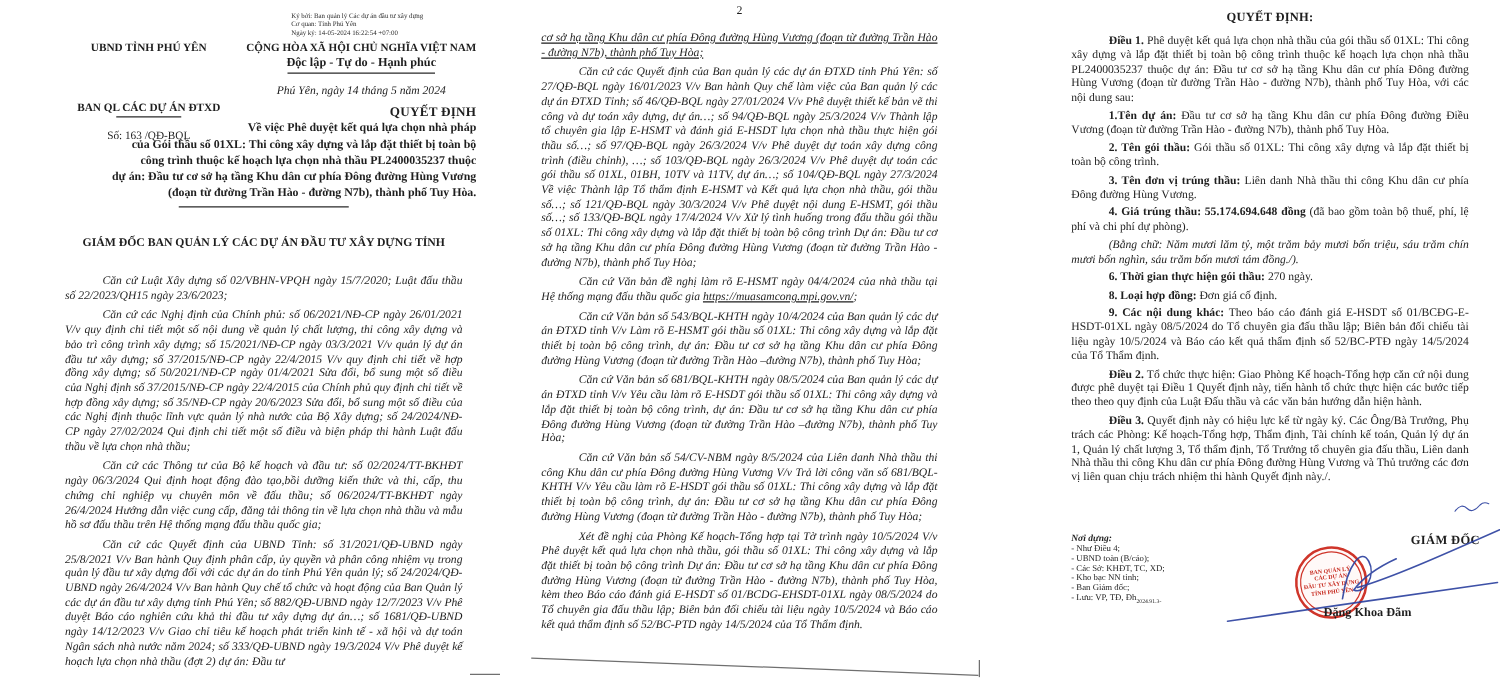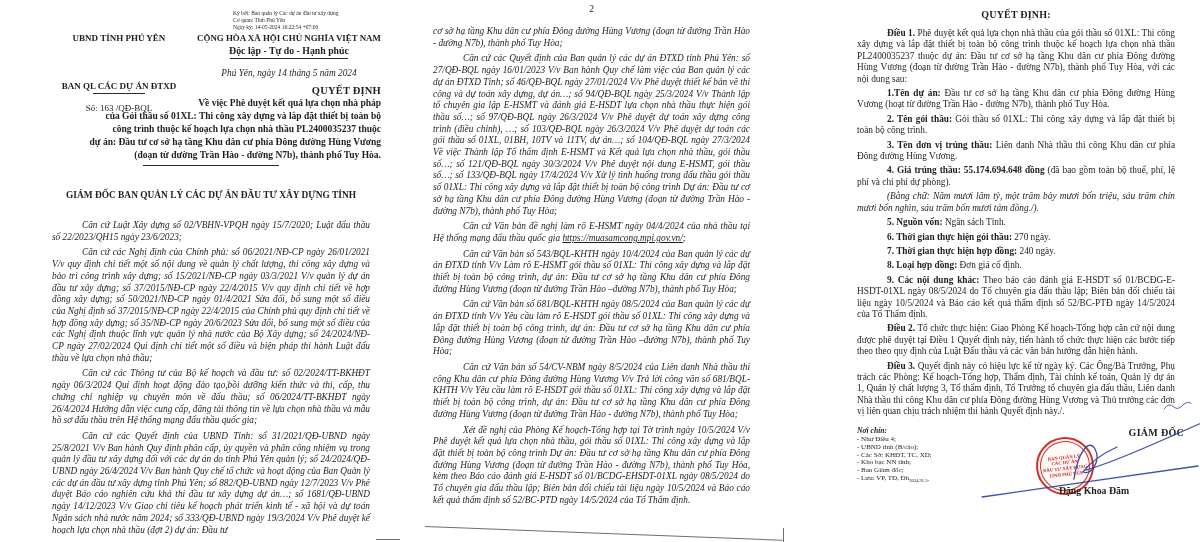--- a/index.html
+++ b/index.html
@@ -38,21 +38,21 @@
                font-weight: bold; font-size: 9.4px; white-space: nowrap; }
 
   .flow { position: absolute; }
   #page1 .flow { left: 52px; top: 220px; width: 318px; }
   #page2 .flow { left: 33px; top: 26px; width: 317px; }
   #page3 .flow { left: 33px; top: 8px; width: 318px; }
 
   p.body { font-size: 9.3px; line-height: 11.7px; text-align: justify;
            text-indent: 30px; margin-bottom: 4px; }
   p.it { font-style: italic; }
-  p.noindent { text-indent: 0; }
+  p.noindent { text-indent: 0; text-decoration: underline; }
   a.doclink { color: inherit; text-decoration: underline; }
 
   .pagenum { position: absolute; left: 33px; top: 4px; width: 317px; text-align: center;
              font-size: 9.5px; }
 
   
   .p3-head { text-align: center; font-weight: bold; font-size: 10px; line-height: 13px;
              margin-bottom: 7px; letter-spacing: .2px; }
   #page3 p.body { line-height: 11.4px; margin-bottom: 3px; }
   .lbl { font-weight: bold; }
@@ -151,39 +151,37 @@
     <div class="edge p2-bottom-edge"></div>
     <div class="edge p2-corner-tick"></div>
   </div>
 
   <div class="page" id="page3">
     <div class="flow">
       <div class="p3-head">QUYẾT ĐỊNH:</div>
 
       <p class="body"><b class="lbl">Điều 1.</b> <span>Phê duyệt kết quả lựa chọn nhà thầu của gói thầu số 01XL: Thi công xây dựng và lắp đặt thiết bị toàn bộ công trình thuộc kế hoạch lựa chọn nhà thầu PL2400035237 thuộc dự án: Đầu tư cơ sở hạ tầng Khu dân cư phía Đông đường Hùng Vương (đoạn từ đường Trần Hào - đường N7b), thành phố Tuy Hòa, với các nội dung sau:</span></p>
 
-      <p class="body"><b class="lbl">1.Tên dự án:</b> <span>Đầu tư cơ sở hạ tầng Khu dân cư phía Đông đường Hùng Vương (hoạt từ đường Trần Hào - đường N7b), thành phố Tuy Hòa.</span></p>
+      <p class="body"><b class="lbl">1.Tên dự án:</b> <span>Đầu tư cơ sở hạ tầng Khu dân cư phía Đông đường Điều Vương (đoạn từ đường Trần Hào - đường N7b), thành phố Tuy Hòa.</span></p>
       <p class="body"><b class="lbl">2. Tên gói thầu:</b> <span>Gói thầu số 01XL: Thi công xây dựng và lắp đặt thiết bị toàn bộ công trình.</span></p>
       <p class="body"><b class="lbl">3. Tên đơn vị trúng thầu:</b> <span>Liên danh Nhà thầu thi công Khu dân cư phía Đông đường Hùng Vương.</span></p>
       <p class="body"><b class="lbl">4. Giá trúng thầu: 55.174.694.648 đồng</b> <span>(đã bao gồm toàn bộ thuế, phí, lệ phí và chi phí dự phòng).</span></p>
       <p class="body it">(Bằng chữ: Năm mươi lăm tỷ, một trăm bảy mươi bốn triệu, sáu trăm chín mươi bốn nghìn, sáu trăm bốn mươi tám đồng./).</p>
-      <p class="body"><b class="lbl">5. Nguồn vốn:</b> <span>Ngân sách Tỉnh.</span></p>
       <p class="body"><b class="lbl">6. Thời gian thực hiện gói thầu:</b> <span>270 ngày.</span></p>
-      <p class="body"><b class="lbl">7. Thời gian thực hiện hợp đồng:</b> <span>240 ngày.</span></p>
       <p class="body"><b class="lbl">8. Loại hợp đồng:</b> <span>Đơn giá cố định.</span></p>
       <p class="body"><b class="lbl">9. Các nội dung khác:</b> <span>Theo báo cáo đánh giá E-HSDT số 01/BCĐG-E-HSDT-01XL ngày 08/5/2024 do Tổ chuyên gia đấu thầu lập; Biên bản đối chiếu tài liệu ngày 10/5/2024 và Báo cáo kết quả thẩm định số 52/BC-PTĐ ngày 14/5/2024 của Tổ Thẩm định.</span></p>
 
       <p class="body"><b class="lbl">Điều 2.</b> <span>Tổ chức thực hiện: Giao Phòng Kế hoạch-Tổng hợp căn cứ nội dung được phê duyệt tại Điều 1 Quyết định này, tiến hành tổ chức thực hiện các bước tiếp theo theo quy định của Luật Đấu thầu và các văn bản hướng dẫn hiện hành.</span></p>
       <p class="body"><b class="lbl">Điều 3.</b> <span>Quyết định này có hiệu lực kể từ ngày ký. Các Ông/Bà Trưởng, Phụ trách các Phòng: Kế hoạch-Tổng hợp, Thẩm định, Tài chính kế toán, Quản lý dự án 1, Quản lý chất lượng 3, Tổ thẩm định, Tổ Trưởng tổ chuyên gia đấu thầu, Liên danh Nhà thầu thi công Khu dân cư phía Đông đường Hùng Vương và Thủ trưởng các đơn vị liên quan chịu trách nhiệm thi hành Quyết định này./.</span></p>
     </div>
 
     <div class="recipients">
-      <div class="recip-head">Nơi chín:</div>
+      <div class="recip-head">Nơi dựng:</div>
       <div class="recip-item">- Như Điều 4;</div>
-      <div class="recip-item">- UBND tỉnh (B/cáo);</div>
+      <div class="recip-item">- UBND toàn (B/cáo);</div>
       <div class="recip-item">- Các Sở: KHĐT, TC, XD;</div>
       <div class="recip-item">- Kho bạc NN tỉnh;</div>
       <div class="recip-item">- Ban Giám đốc;</div>
       <div class="recip-item"><span>- Lưu: VP, TĐ, Đh</span><span class="recip-sub">2024.91.3-</span></div>
     </div>
 
     <div class="sign-title">GIÁM ĐỐC</div>
 
     <div class="seal">
       <div class="seal-inner">

